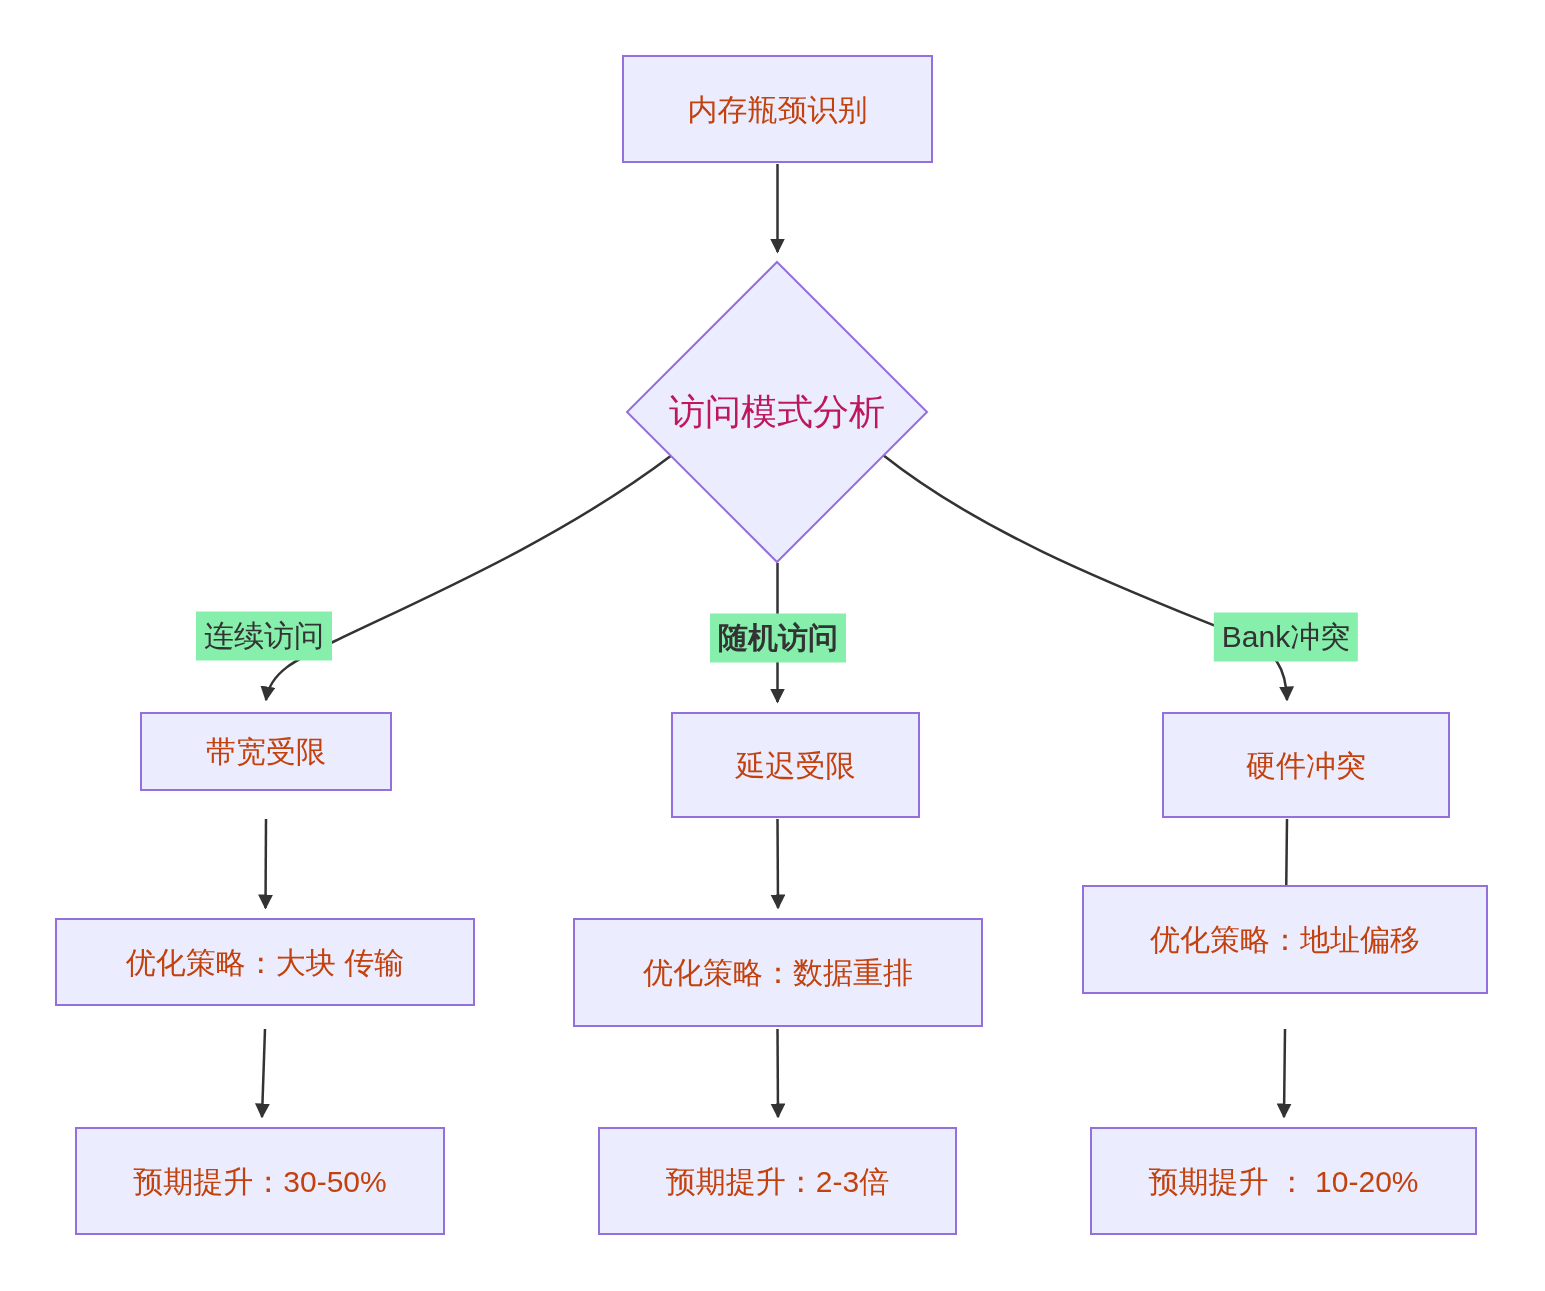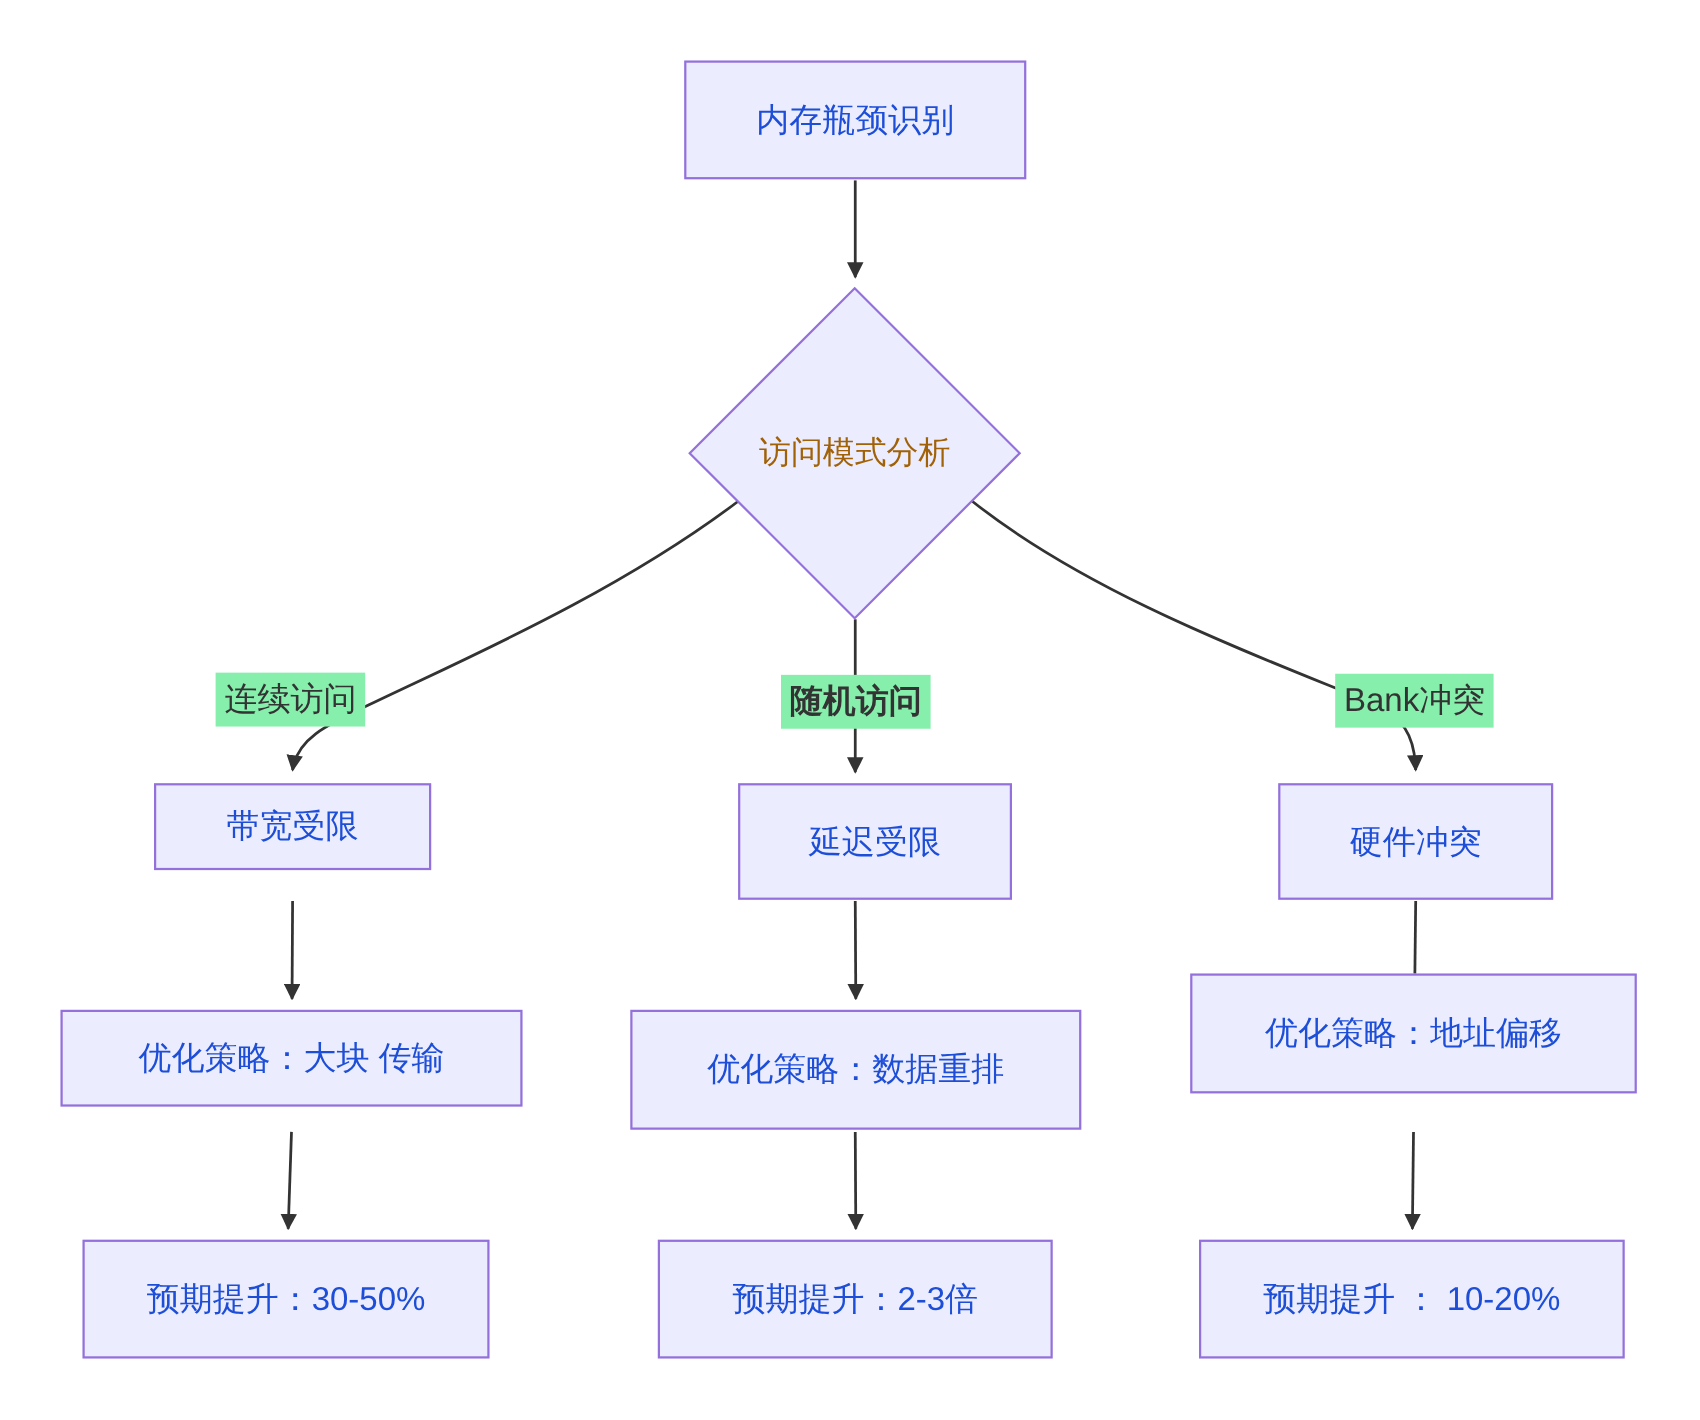--- a/index.html
+++ b/index.html
@@ -29,35 +29,35 @@
   }
   .node {
     position: absolute;
     box-sizing: border-box;
     background: #ECECFF;
     border: 2px solid #9370DB;
     display: flex;
     align-items: center;
     justify-content: center;
     font-size: 30px;
-    color: #1d4ed8;
+    color: #c2410c;
     text-align: center;
     line-height: 1.3;
     white-space: nowrap;
   }
   .diamond-shape {
     fill: #ECECFF;
     stroke: #9370DB;
     stroke-width: 2px;
   }
   .diamond-label {
     position: absolute;
     transform: translate(-50%, -50%);
-    font-size: 29px;
-    color: #a16207;
+    font-size: 36px;
+    color: #be185d;
     white-space: nowrap;
   }
   .edge-label {
     position: absolute;
     transform: translate(-50%, -50%);
     background: #86efac;
     color: #333333;
     font-size: 30px;
     padding: 4px 8px;
     white-space: nowrap;
@@ -103,21 +103,21 @@
   <div class="edge-label" style="left:264px; top:636px;">连续访问</div>
   <div class="edge-label" style="left:778px; top:638px;font-weight:bold;">随机访问</div>
   <div class="edge-label" style="left:1286px; top:637px;">Bank冲突</div>
 
   <div class="node" style="left:140px; top:712px; width:252px; height:79px;">
     <span>带宽受限</span>
   </div>
   <div class="node" style="left:653px; top:712px; width:249px; height:106px;margin-left:18px;">
     <span>延迟受限</span>
   </div>
-  <div class="node" style="left:1162px; top:712px; width:250px; height:106px;">
+  <div class="node" style="left:1162px; top:712px; width:288px; height:106px;">
     <span>硬件冲突</span>
   </div>
 
   <div class="node" style="left:55px; top:918px; width:420px; height:88px;">
     <span>优化策略：大块 传输</span>
   </div>
   <div class="node" style="left:573px; top:918px; width:410px; height:109px;">
     <span>优化策略：数据重排</span>
   </div>
   <div class="node" style="left:1082px; top:885px; width:406px; height:109px;">

